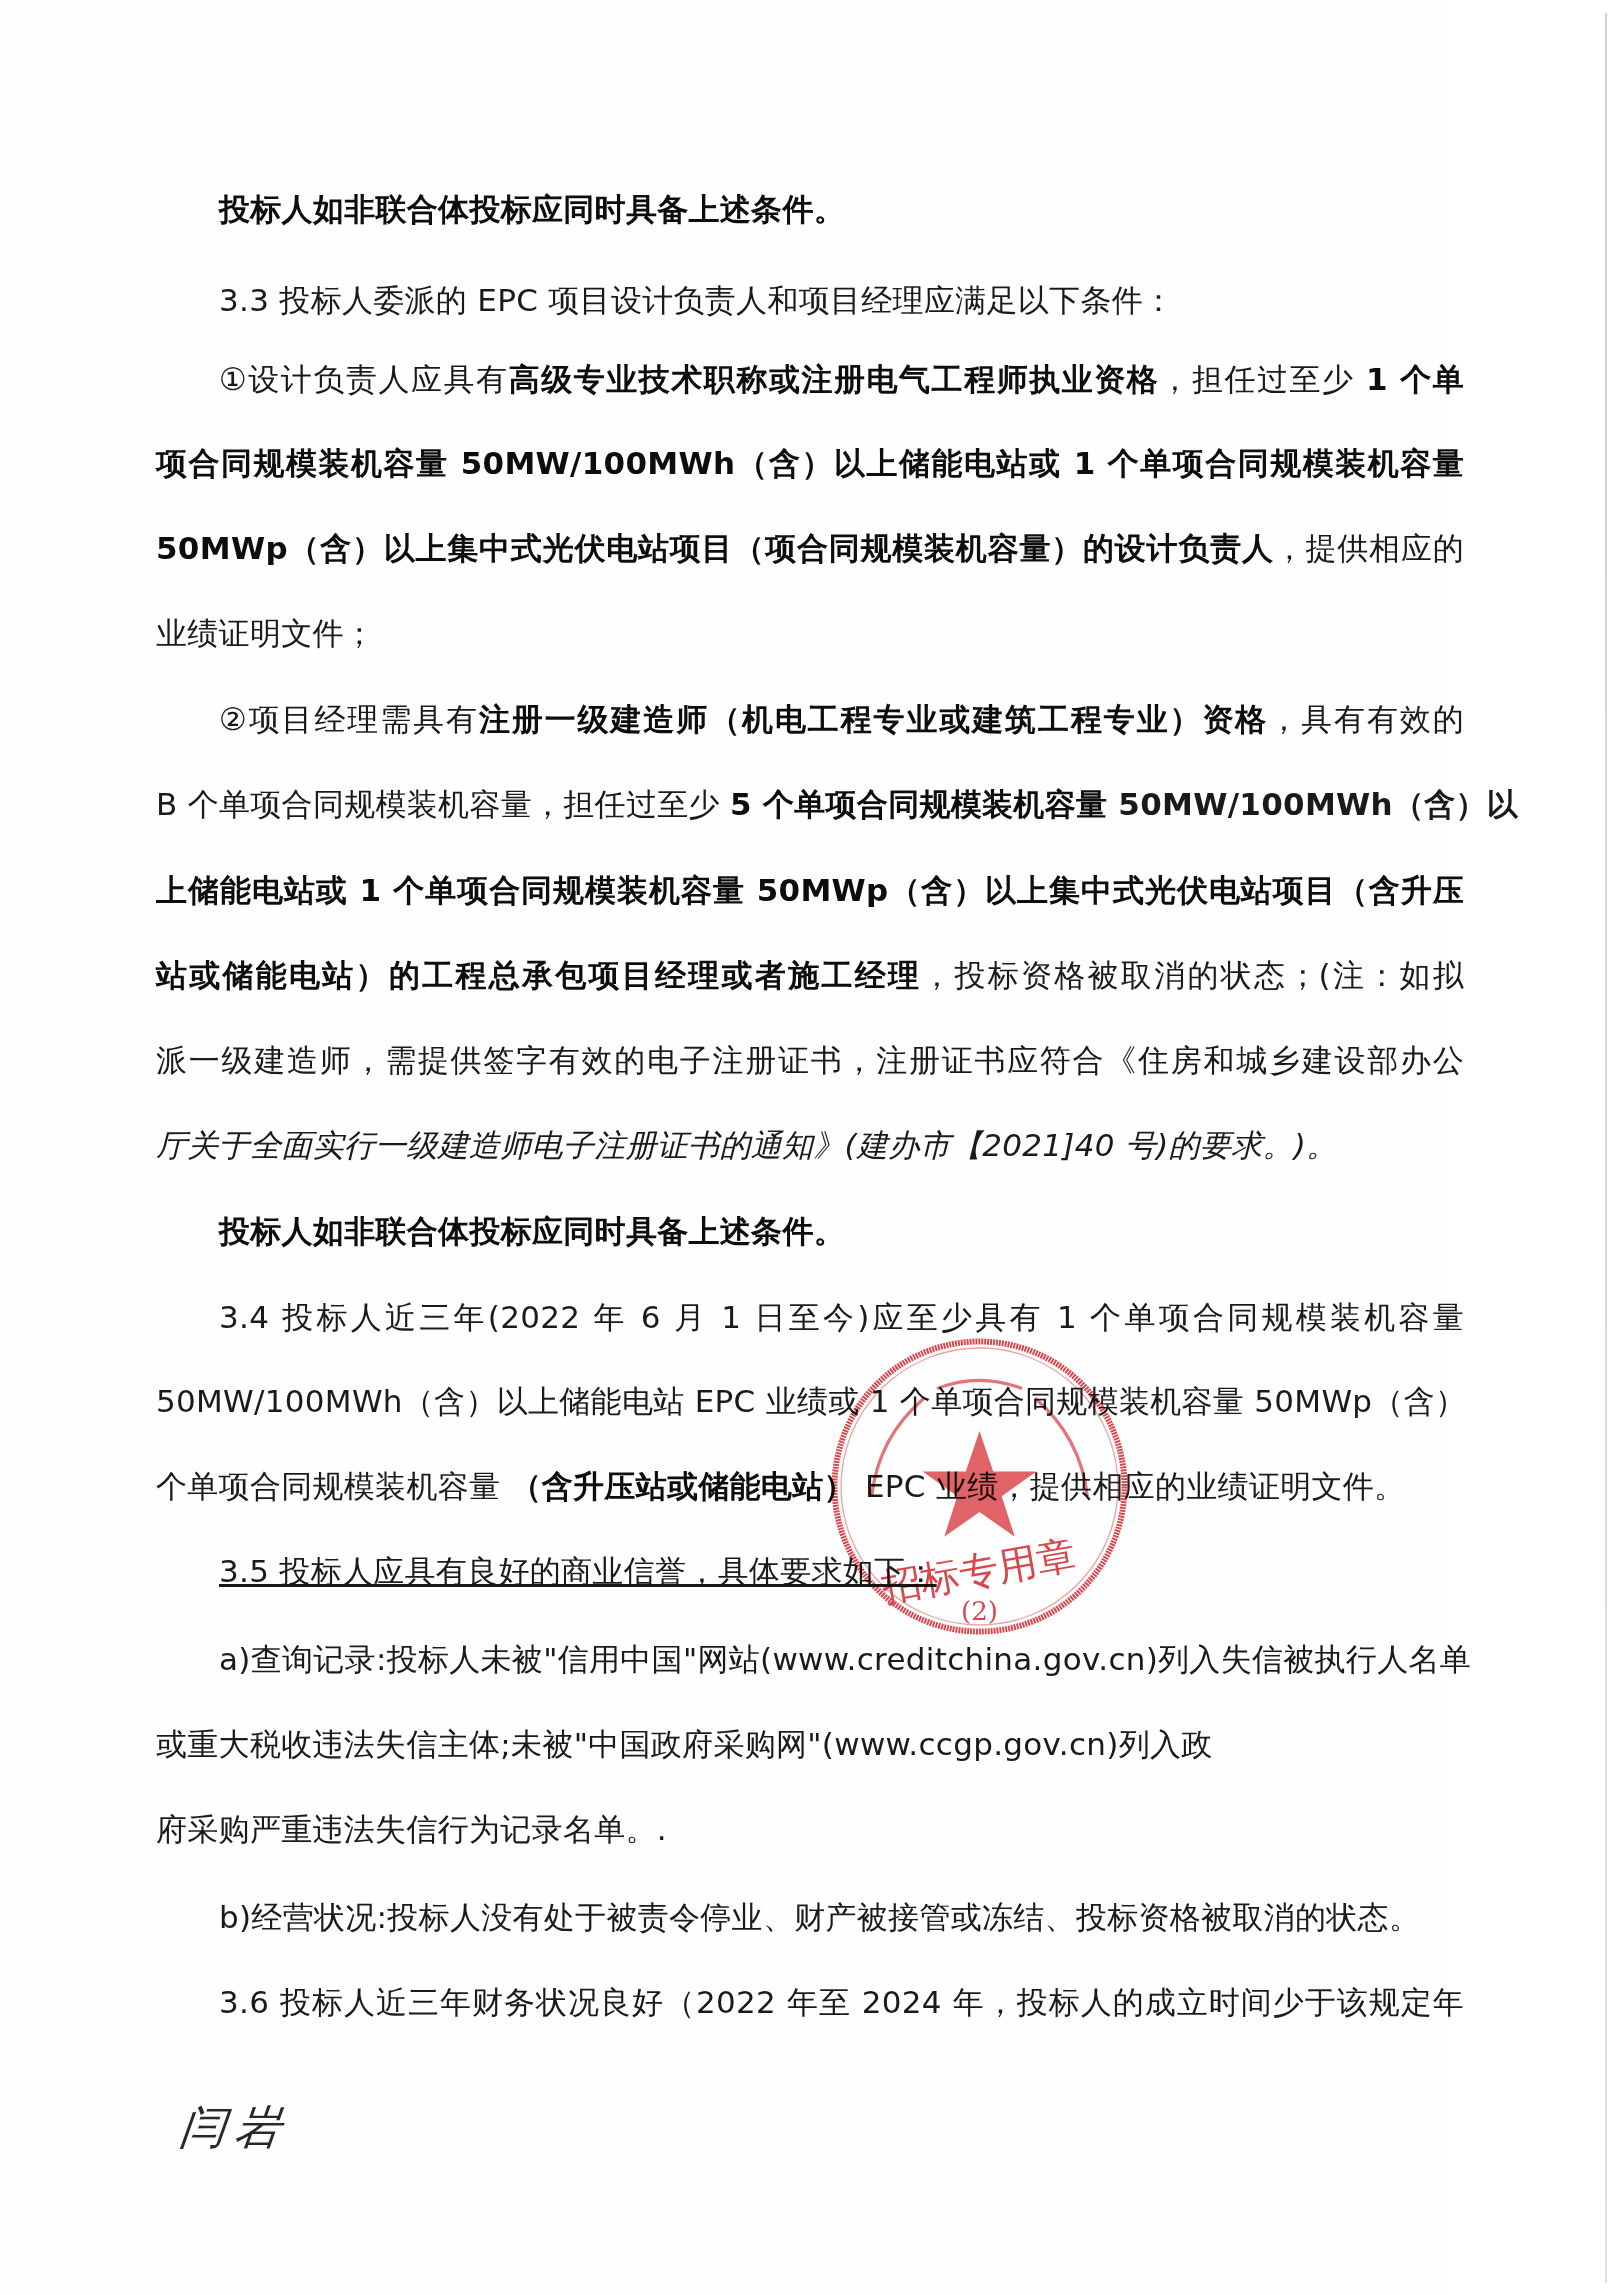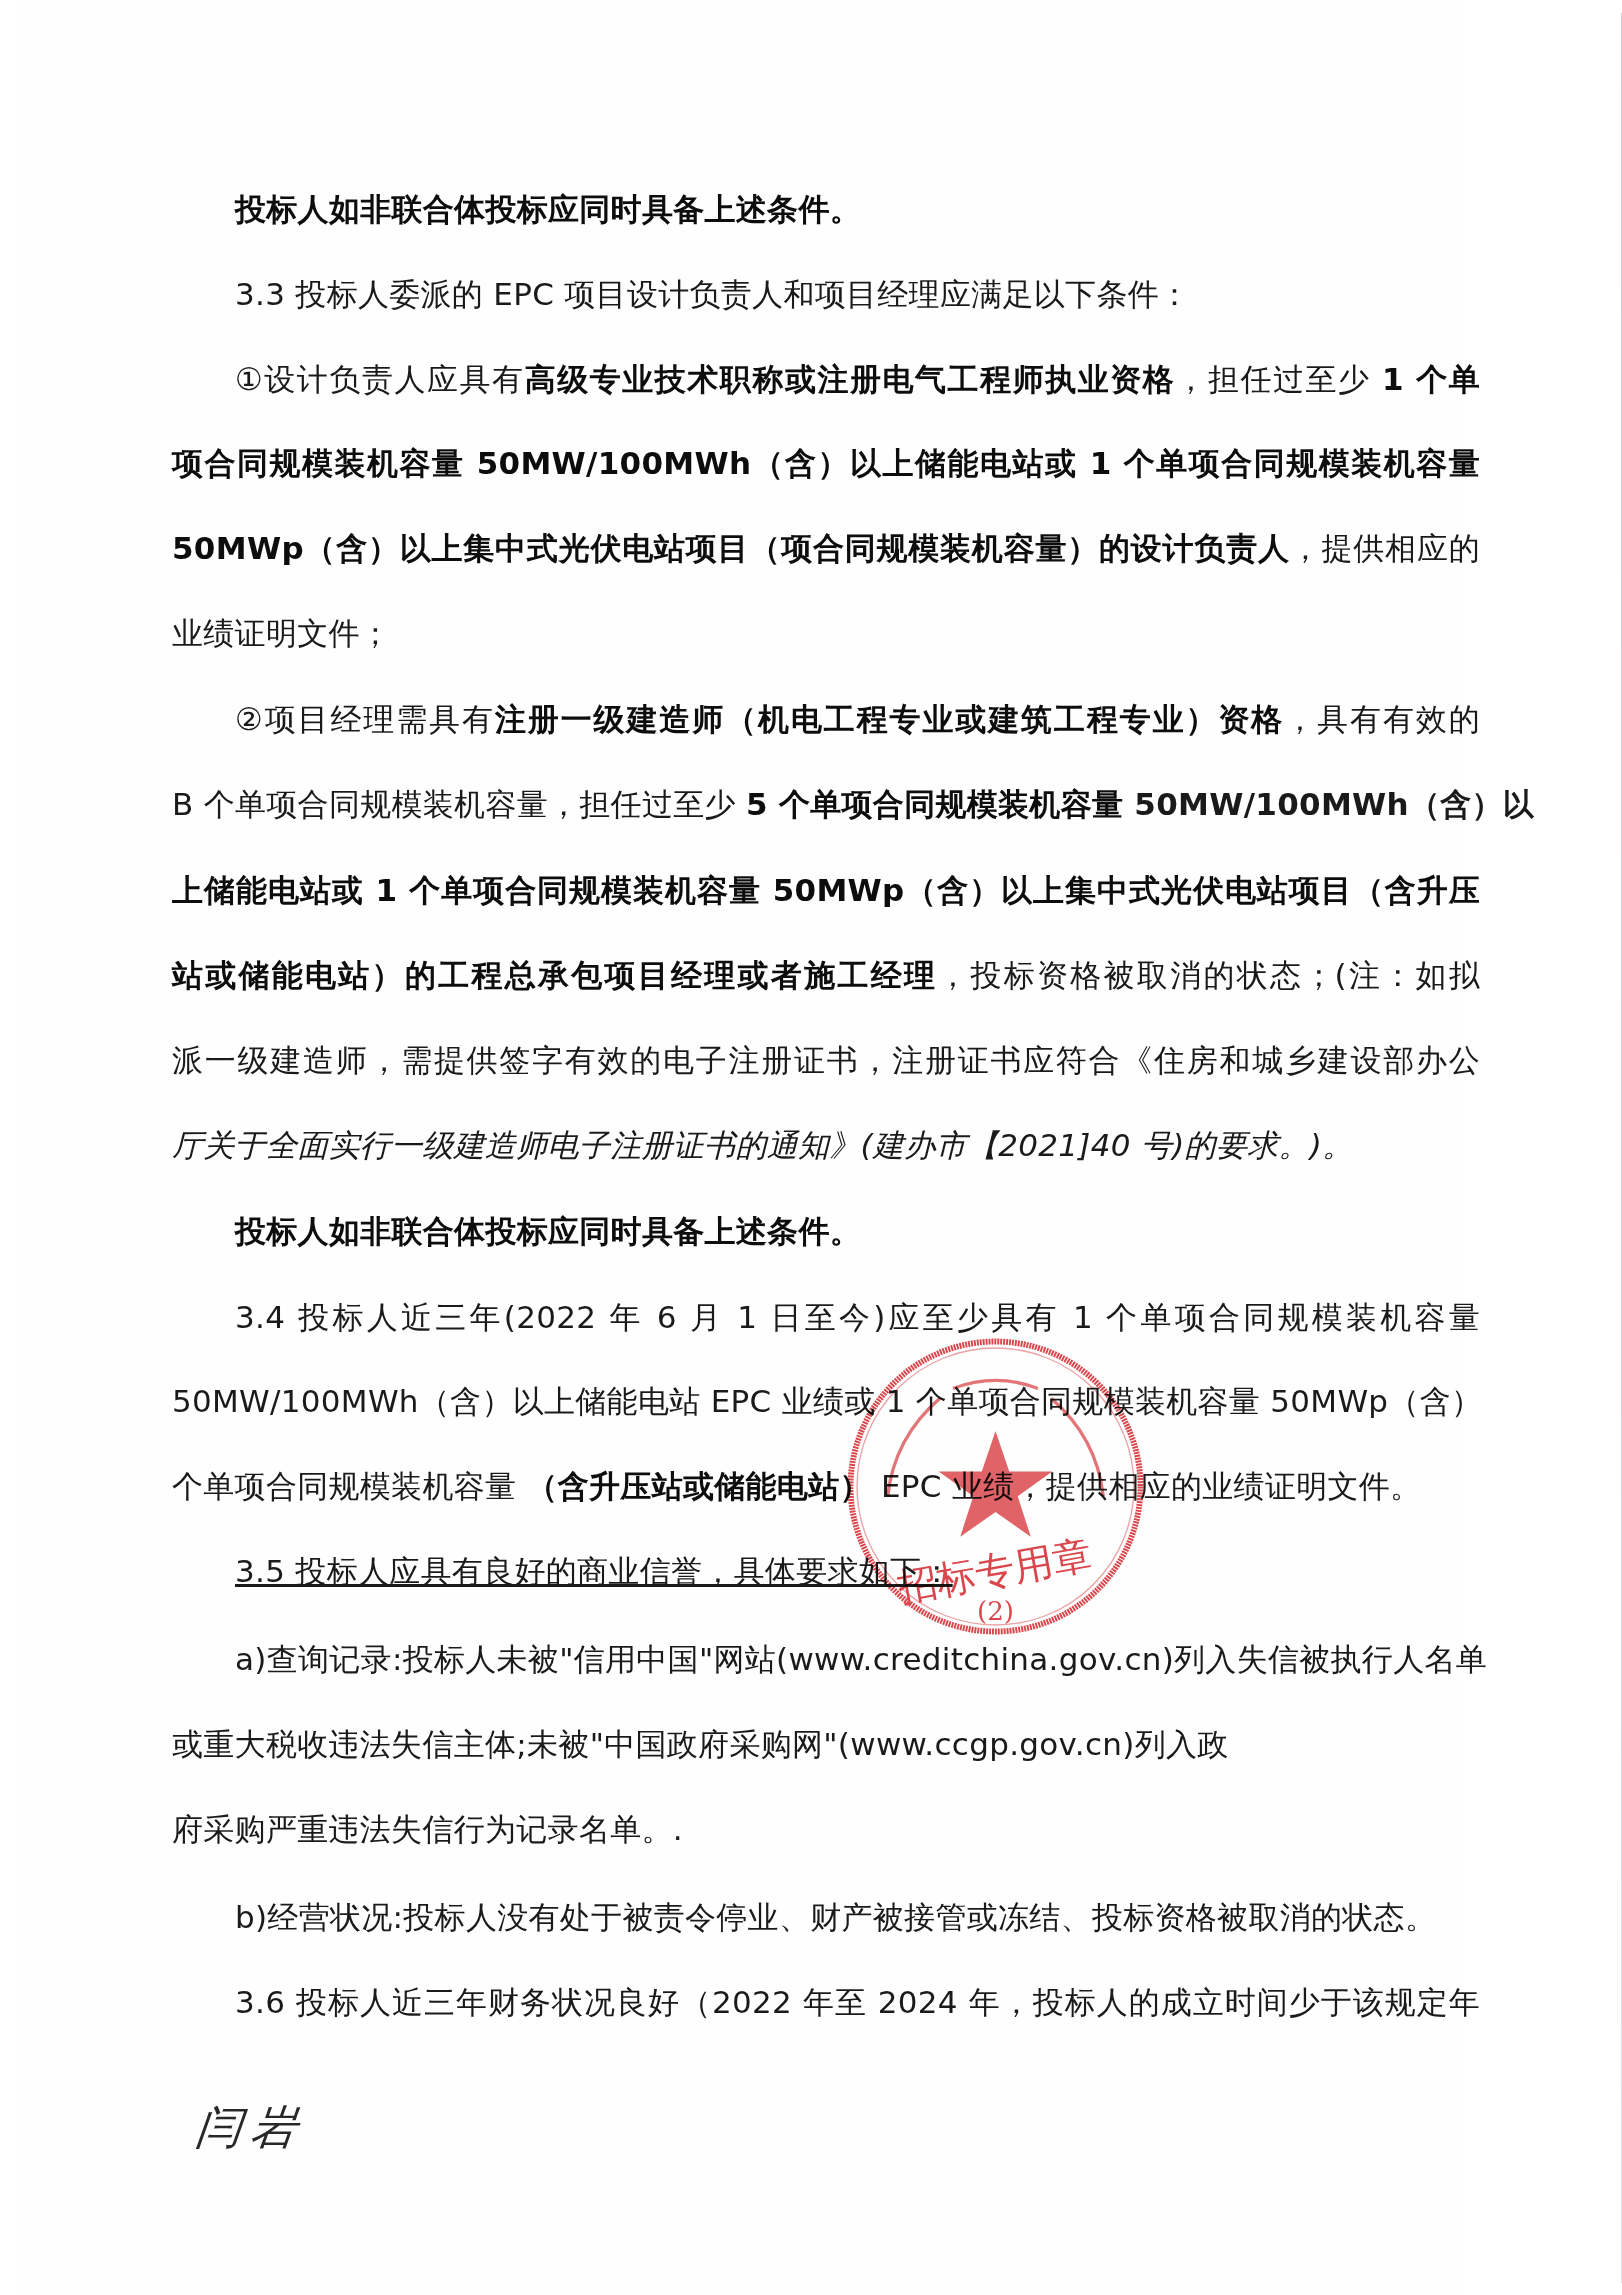--- a/index.html
+++ b/index.html
@@ -1,18 +1,18 @@
 <!DOCTYPE html>
 <html style="font-size:10.5px"><head>
 <meta charset="utf-8">
 <style>
   html, body { margin:0; padding:0; background:#ffffff; }
   body { width:1622px; height:2295px; position:relative; overflow:hidden;
          font-family:"DejaVu Sans","Liberation Sans",sans-serif; color:#1a1a1a; }
-  .page { position:absolute; left:0; top:0; width:1444px; height:2295px; background:#fefefe;margin-left:16px; }
+  .page { position:absolute; left:0; top:0; width:1444px; height:2295px; background:#fefefe; }
   .edge-line { position:absolute; left:1605px; top:13px; width:2px; height:2270px;
                background:linear-gradient(#b9c4cc,#cfd8de); opacity:.75; }
   .line { position:absolute; left:156px; width:1308px; font-size:31px; line-height:39px;
           white-space:nowrap; letter-spacing:0.3px; text-align:justify; text-align-last:justify; }
   .line.indent { left:219px; width:1245px; }
   .line.short { text-align-last:left; }
   .b { font-weight:bold; color:#0d0d0d; }
   .sb { font-weight:600; }
   .seal { position:absolute; left:826px; top:1333px; width:307px; height:307px; opacity:.85;
           mix-blend-mode:multiply; }
@@ -21,21 +21,21 @@
               font-style:italic; color:#111; letter-spacing:9.2px; transform:skewX(-6deg); opacity:.9; }
 </style>
 </head>
 <body>
 
 <div class="page">
   <div class="edge-line"></div>
 
   <div id="text-lines">
       <div class="line indent short" style="top: 190px;"><span class="b">投标人如非联合体投标应同时具备上述条件。</span></div>
-      <div class="line indent short" style="top: 275px;"><span>3.3 投标人委派的 EPC 项目设计负责人和项目经理应满足以下条件：</span></div>
+      <div class="line indent short" style="top: 281px;"><span>3.3 投标人委派的 EPC 项目设计负责人和项目经理应满足以下条件：</span></div>
       <div class="line indent" style="top: 360px;"><span>①设计负责人应具有</span><span class="b">高级专业技术职称或注册电气工程师执业资格</span><span>，担任过至少 </span><span class="b">1 个单</span></div>
       <div class="line" style="top: 444px;"><span class="b">项合同规模装机容量 50MW/100MWh（含）以上储能电站或 1 个单项合同规模装机容量</span></div>
       <div class="line" style="top: 529px;"><span class="b">50MWp（含）以上集中式光伏电站项目（项合同规模装机容量）的设计负责人</span><span>，提供相应的</span></div>
       <div class="line short" style="top: 614px;"><span>业绩证明文件；</span></div>
       <div class="line indent" style="top: 700px;"><span>②项目经理需具有</span><span class="b">注册一级建造师（机电工程专业或建筑工程专业）资格</span><span>，具有有效的</span></div>
       <div class="line" style="top: 785px;"><span>B 个单项合同规模装机容量，担任过至少 </span><span class="b">5 个单项合同规模装机容量</span><span class="sb"> 50MW/100MWh（含）以</span></div>
       <div class="line" style="top: 871px;"><span class="b">上储能电站或 1 个单项合同规模装机容量 50MWp（含）以上集中式光伏电站项目（含升压</span></div>
       <div class="line" style="top: 956px;"><span class="b">站或储能电站）的工程总承包项目经理或者施工经理</span><span>，投标资格被取消的状态；(注：如拟</span></div>
       <div class="line" style="top: 1041px;"><span>派一级建造师，需提供签字有效的电子注册证书，注册证书应符合《住房和城乡建设部办公</span></div>
       <div class="line short" style="top: 1126px; font-style: italic;"><span>厅关于全面实行一级建造师电子注册证书的通知》(建办市【2021]40 号)的要求。)。</span></div>

